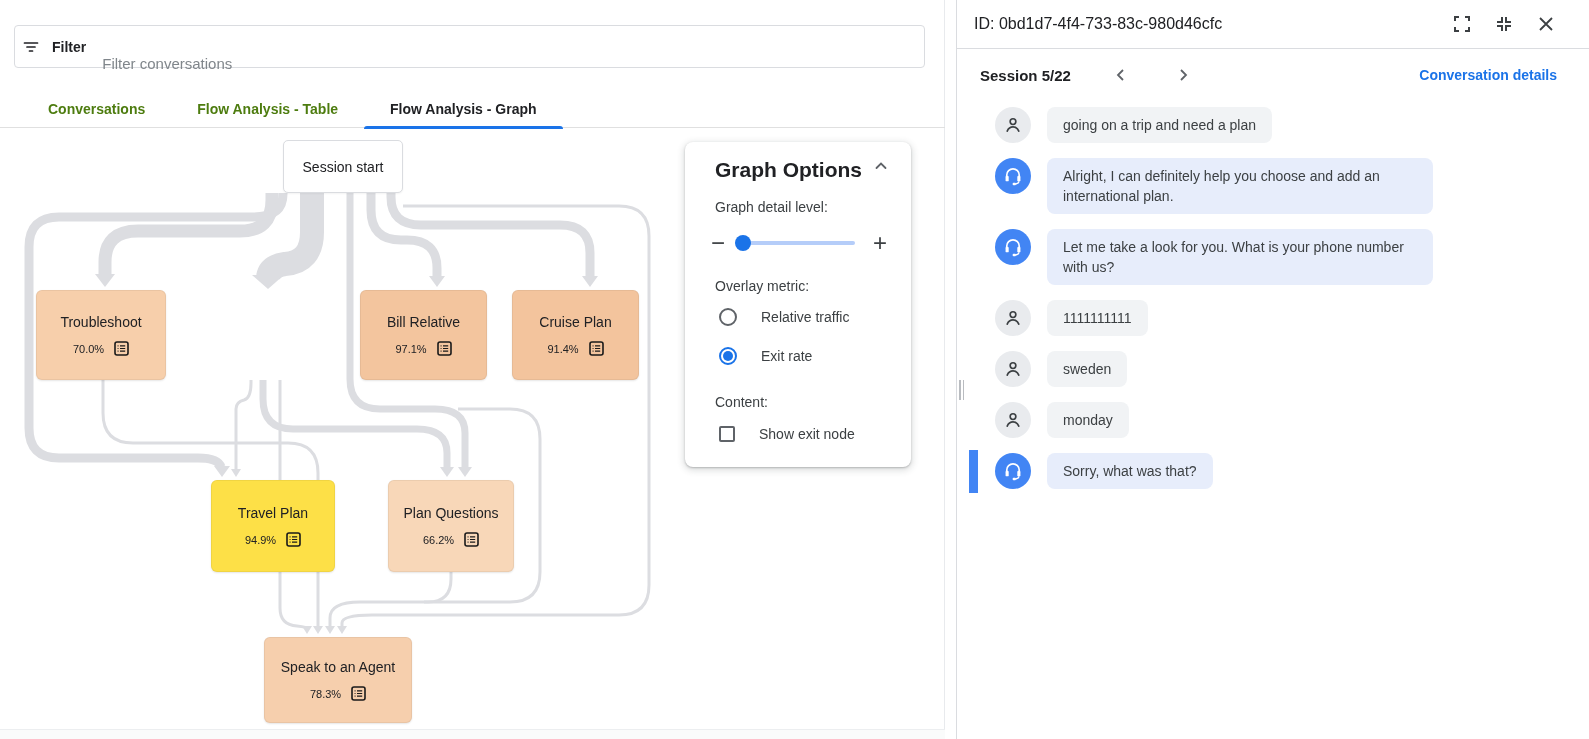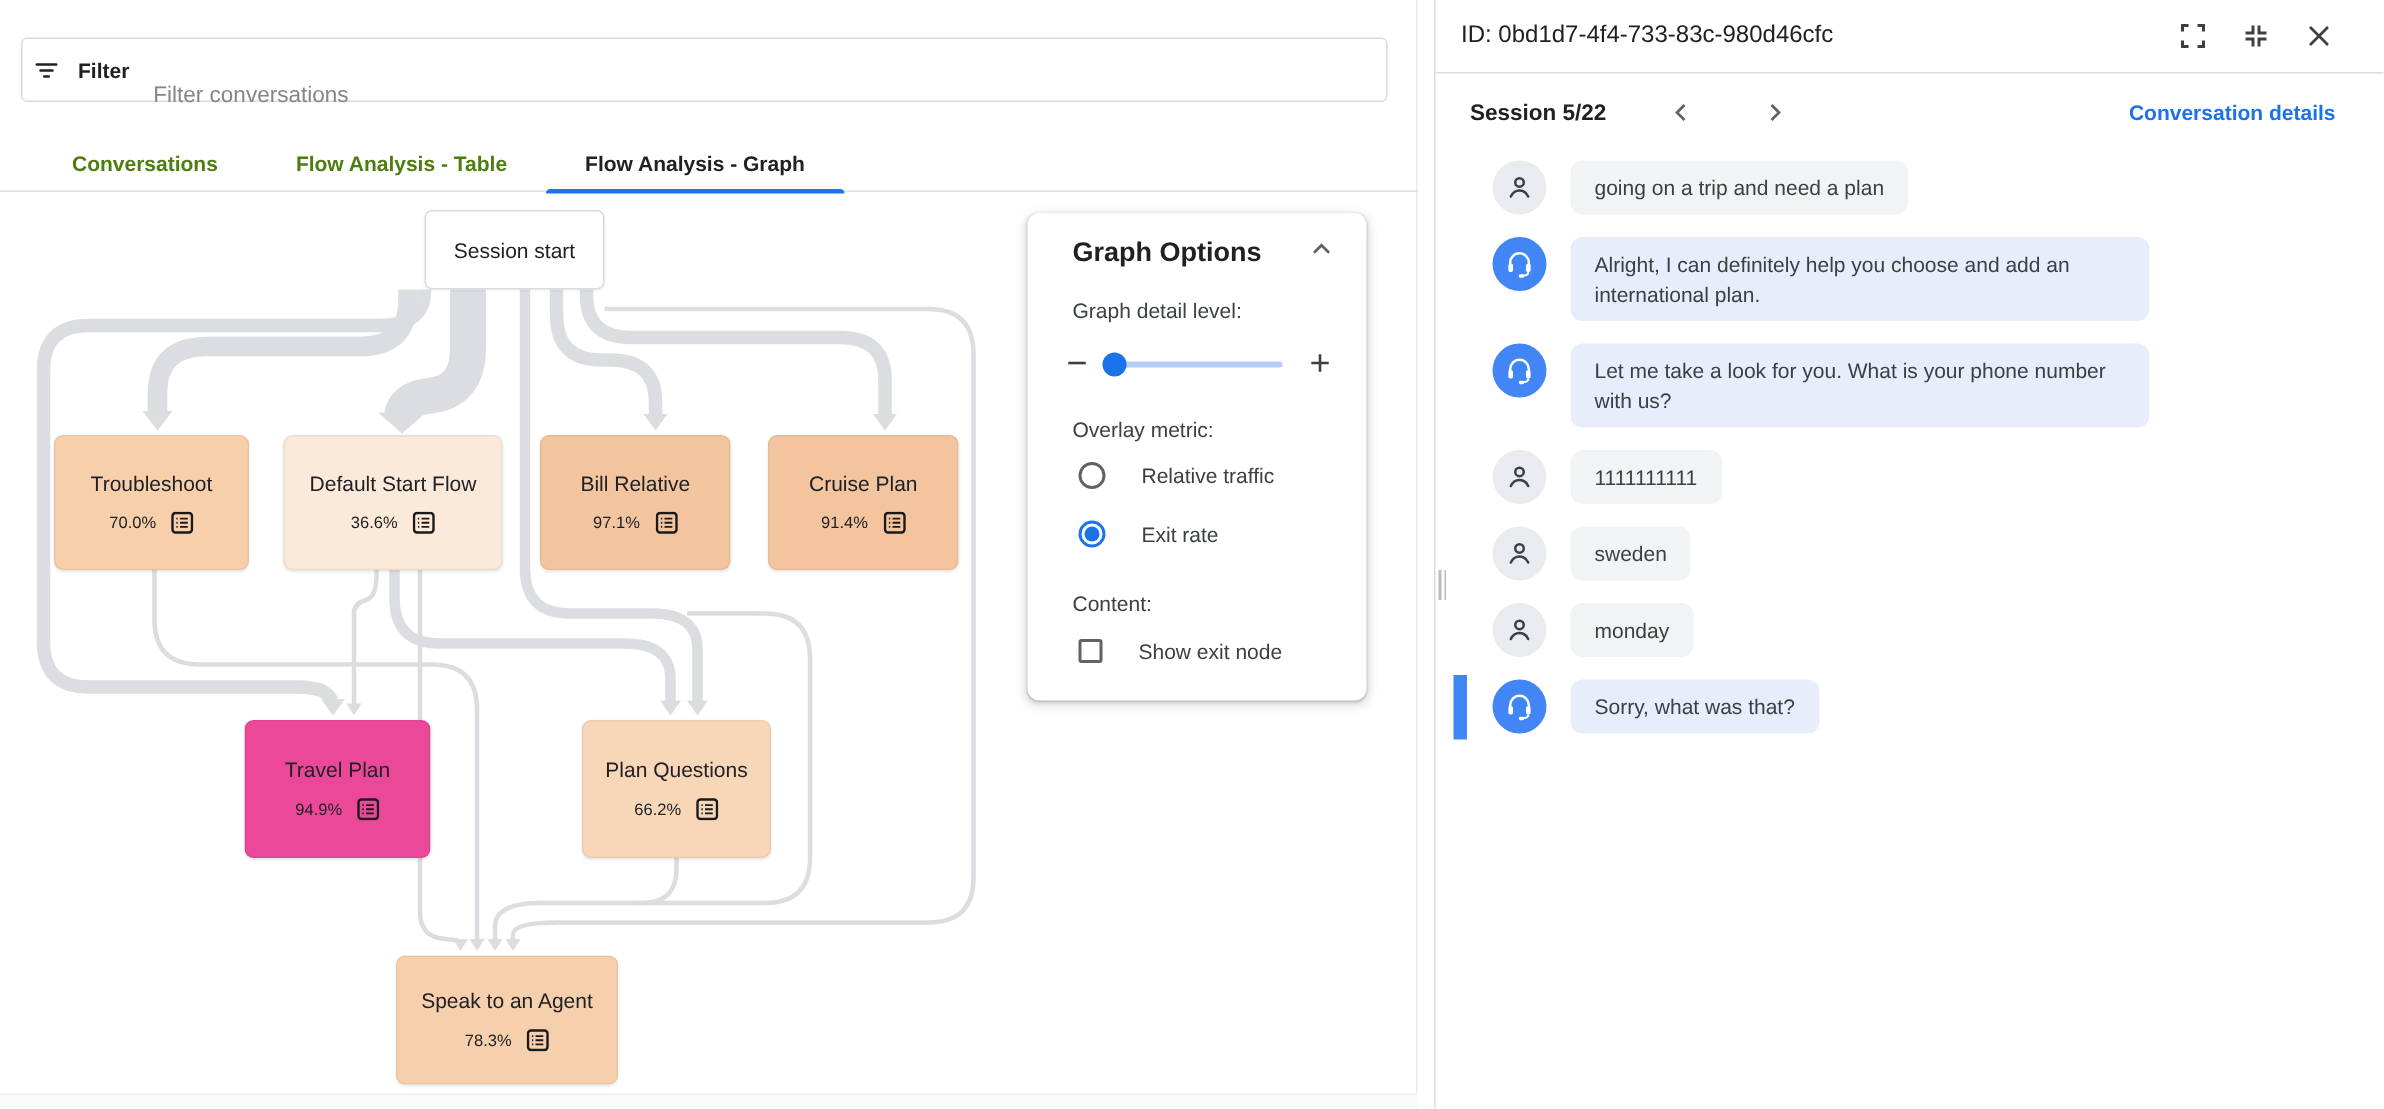--- a/index.html
+++ b/index.html
@@ -33,21 +33,21 @@
   .n0 { left:36px;  top:290px; width:130px; height:90px; }
   .n1 { left:189px; top:290px; width:146px; height:90px; }
   .n2 { left:360px; top:290px; width:127px; height:90px; }
   .n3 { left:512px; top:290px; width:127px; height:90px; }
   .n4 { left:163px; top:480px; width:124px; height:92px; }
   .n5 { left:388px; top:480px; width:126px; height:92px; }
   .n6 { left:264px; top:637px; width:148px; height:86px; }
 
   
   .go-card { position:absolute; left:685px; top:142px; width:226px; height:325px; background:#fff; border-radius:8px; box-shadow:0 1px 2px rgba(60,64,67,.3), 0 2px 6px 2px rgba(60,64,67,.15); }
-  .go-title { position:absolute; top:16px; left:30px; font-size:18px; font-weight:bold; color:#202124; }
+  .go-title { position:absolute; top:16px; left:30px; font-size:21px; font-weight:bold; color:#202124; }
   .go-collapse { position:absolute; top:16px; right:22px; width:16px; height:16px; cursor:pointer; }
   .go-label { position:absolute; left:30px; font-size:14px; color:#3c4043; }
   .go-slider-row { position:absolute; top:88px; left:24px; width:182px; height:26px; display:flex; align-items:center; }
   .go-minus,.go-plus { width:18px; text-align:center; font-size:24px; font-weight:300; color:#3c4043; line-height:18px; cursor:pointer; }
   .slider-track { position:relative; width:112px; height:4px; margin:0 16px; background:#b5cdf9; border-radius:2px; }
   .slider-fill { position:relative; height:4px; background:#1a73e8; border-radius:2px; }
   .slider-thumb { position:absolute; right:-8px; top:-6px; width:16px; height:16px; border-radius:50%; background:#1a73e8; cursor:pointer; }
   .go-row { position:absolute; left:34px; height:26px; display:flex; align-items:center; gap:24px; cursor:pointer; }
   .radio { width:18px; height:18px; border-radius:50%; border:2px solid #5f6368; flex:none; position:relative; }
   .radio.sel { border-color:#1a73e8; }
@@ -149,33 +149,20 @@
         <span class="node-pct">70.0%</span>
       <span class="node-icon">
           <svg viewBox="0 0 15 15">
             <rect x="1" y="1" width="13" height="13" rx="2" fill="none" stroke="#1a1a1a" stroke-width="1.6"></rect>
             <path d="M6 4.8h5.2M6 7.5h5.2M6 10.2h5.2" stroke="#1a1a1a" stroke-width="1.2"></path>
             <path d="M3.6 4.8h.9M3.6 7.5h.9M3.6 10.2h.9" stroke="#1a1a1a" stroke-width="1.2"></path>
           </svg>
         </span>
       </div>
   </div>
-  <div class="node n1" style="background: rgb(251, 233, 218);">
-    <div class="node-title">Default Start Flow</div>
-    <div class="node-meta">
-        <span class="node-pct">36.6%</span>
-      <span class="node-icon">
-          <svg viewBox="0 0 15 15">
-            <rect x="1" y="1" width="13" height="13" rx="2" fill="none" stroke="#1a1a1a" stroke-width="1.6"></rect>
-            <path d="M6 4.8h5.2M6 7.5h5.2M6 10.2h5.2" stroke="#1a1a1a" stroke-width="1.2"></path>
-            <path d="M3.6 4.8h.9M3.6 7.5h.9M3.6 10.2h.9" stroke="#1a1a1a" stroke-width="1.2"></path>
-          </svg>
-        </span>
-      </div>
-  </div>
   <div class="node n2" style="background: rgb(243, 197, 158);">
     <div class="node-title">Bill Relative</div>
     <div class="node-meta">
         <span class="node-pct">97.1%</span>
       <span class="node-icon">
           <svg viewBox="0 0 15 15">
             <rect x="1" y="1" width="13" height="13" rx="2" fill="none" stroke="#1a1a1a" stroke-width="1.6"></rect>
             <path d="M6 4.8h5.2M6 7.5h5.2M6 10.2h5.2" stroke="#1a1a1a" stroke-width="1.2"></path>
             <path d="M3.6 4.8h.9M3.6 7.5h.9M3.6 10.2h.9" stroke="#1a1a1a" stroke-width="1.2"></path>
           </svg>
@@ -188,21 +175,21 @@
         <span class="node-pct">91.4%</span>
       <span class="node-icon">
           <svg viewBox="0 0 15 15">
             <rect x="1" y="1" width="13" height="13" rx="2" fill="none" stroke="#1a1a1a" stroke-width="1.6"></rect>
             <path d="M6 4.8h5.2M6 7.5h5.2M6 10.2h5.2" stroke="#1a1a1a" stroke-width="1.2"></path>
             <path d="M3.6 4.8h.9M3.6 7.5h.9M3.6 10.2h.9" stroke="#1a1a1a" stroke-width="1.2"></path>
           </svg>
         </span>
       </div>
   </div>
-  <div class="node n4" style="background: #ec4899;">
+  <div class="node n4" style="background: #fde047; margin-left: 48px;">
     <div class="node-title">Travel Plan</div>
     <div class="node-meta">
         <span class="node-pct">94.9%</span>
       <span class="node-icon">
           <svg viewBox="0 0 15 15">
             <rect x="1" y="1" width="13" height="13" rx="2" fill="none" stroke="#1a1a1a" stroke-width="1.6"></rect>
             <path d="M6 4.8h5.2M6 7.5h5.2M6 10.2h5.2" stroke="#1a1a1a" stroke-width="1.2"></path>
             <path d="M3.6 4.8h.9M3.6 7.5h.9M3.6 10.2h.9" stroke="#1a1a1a" stroke-width="1.2"></path>
           </svg>
         </span>

